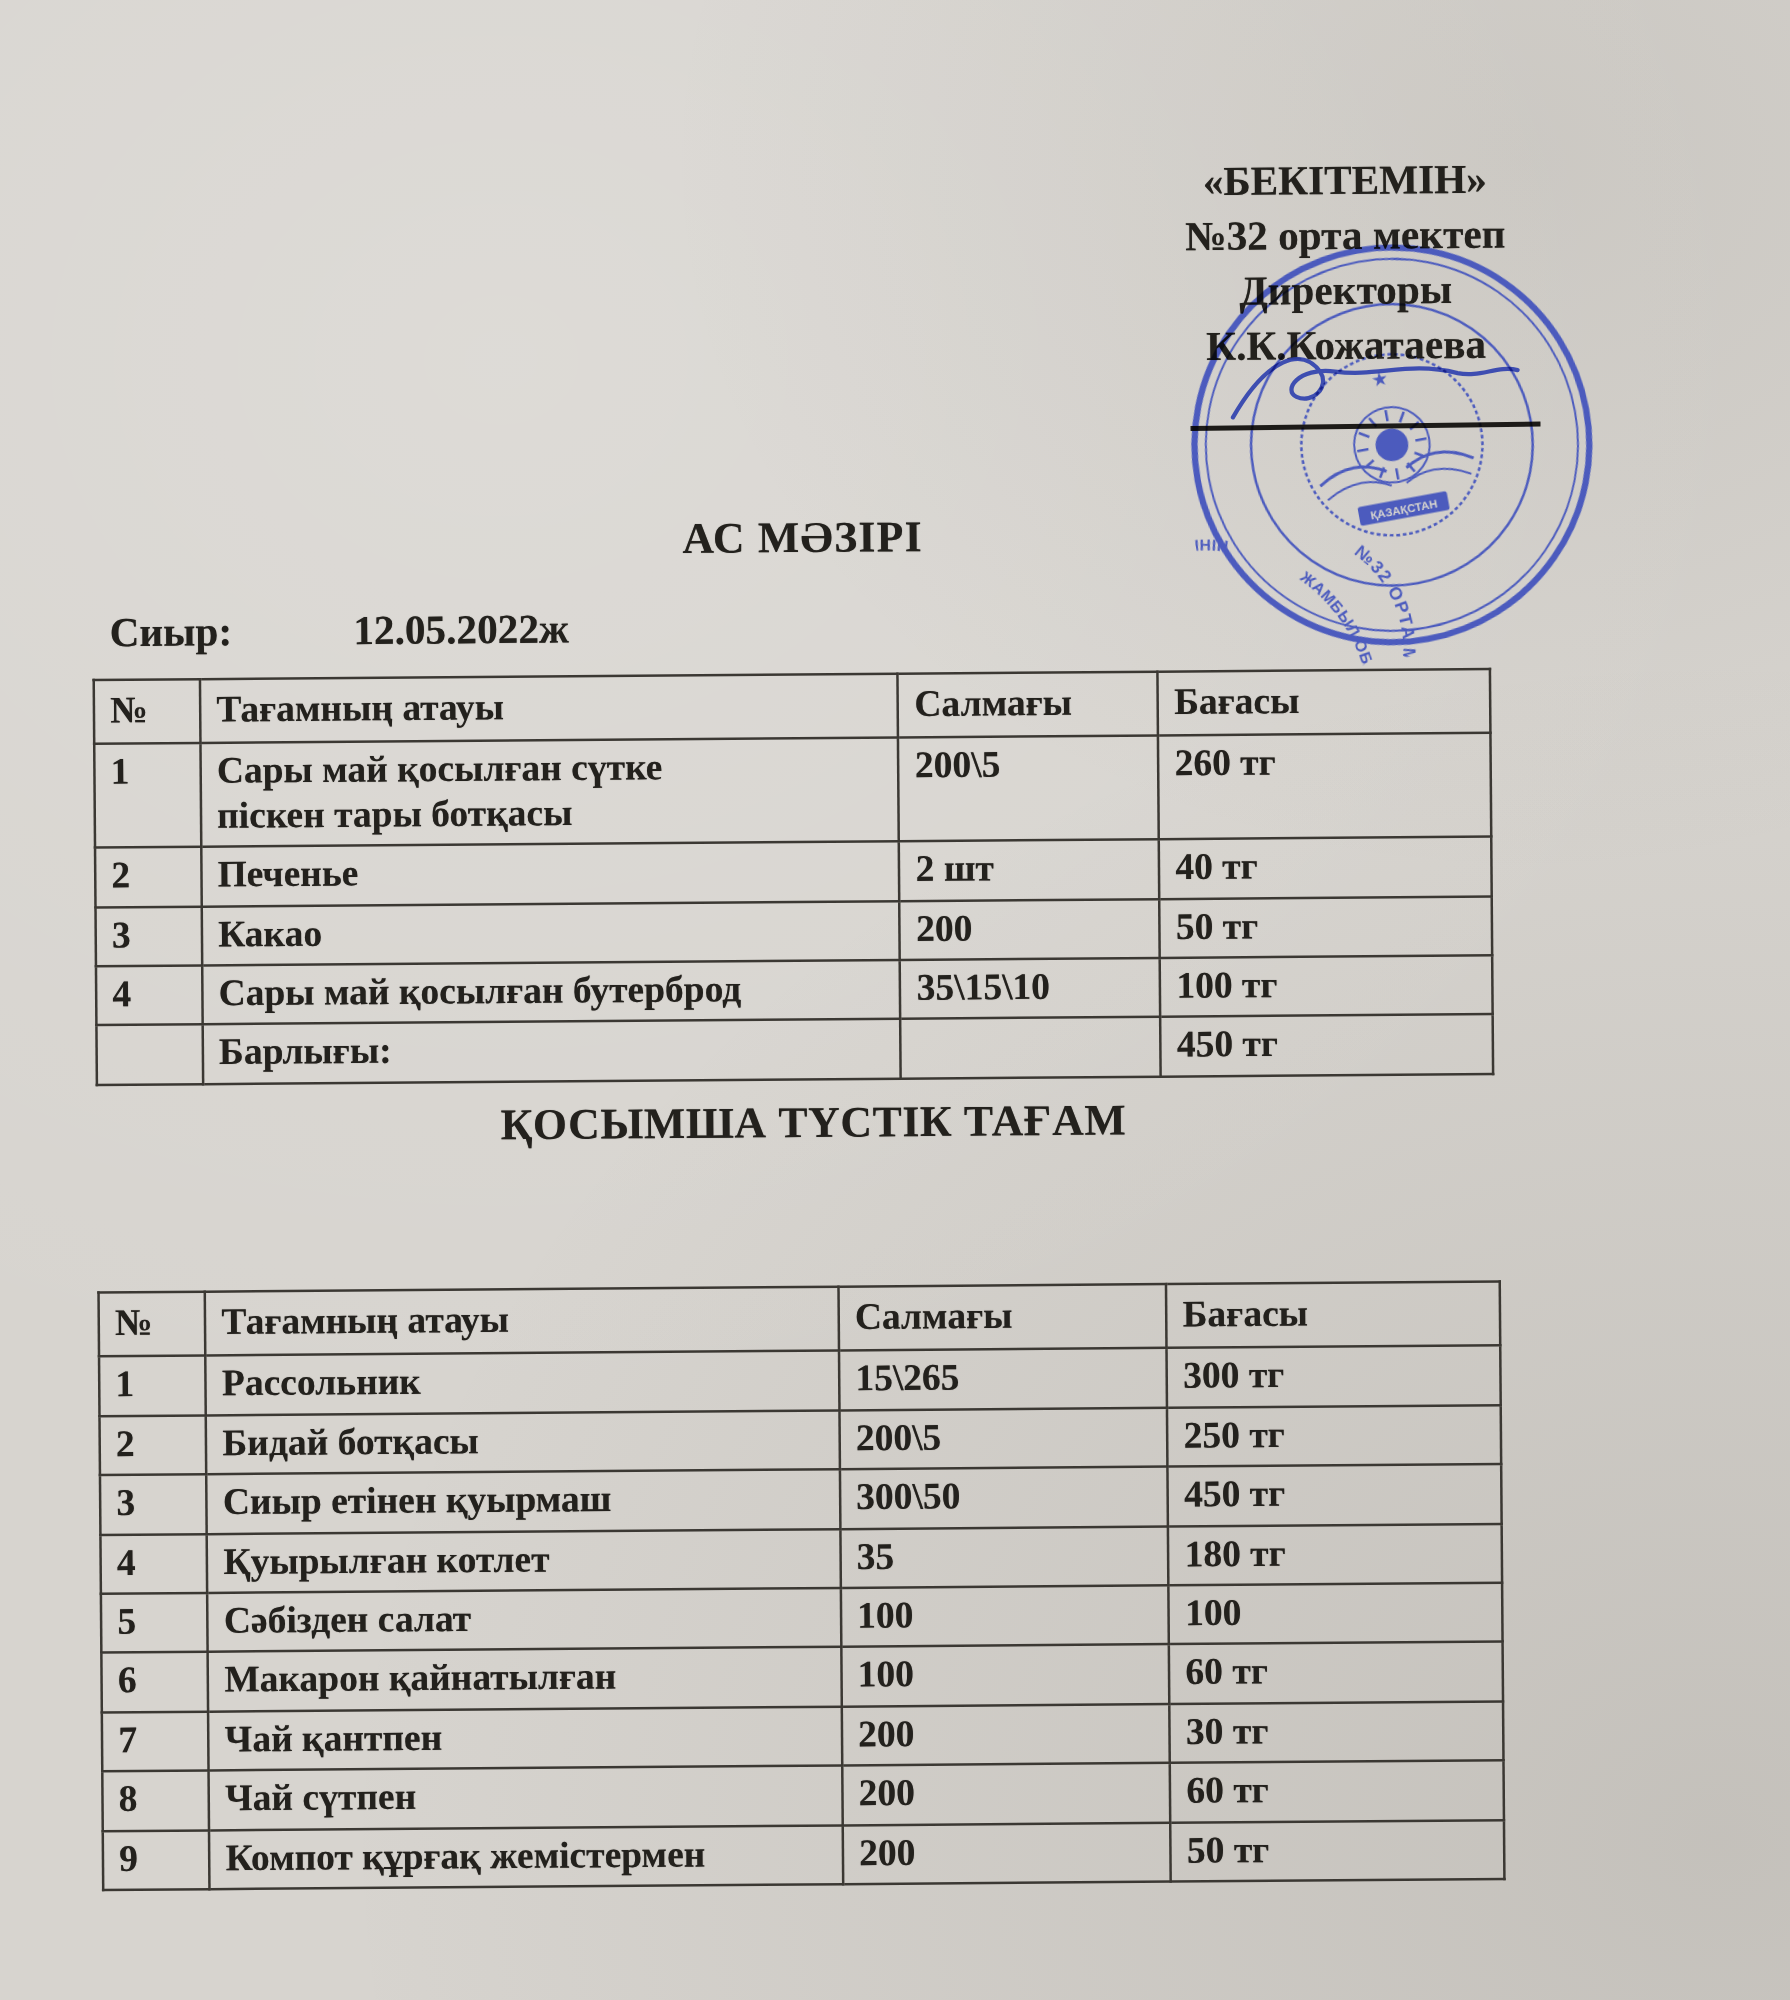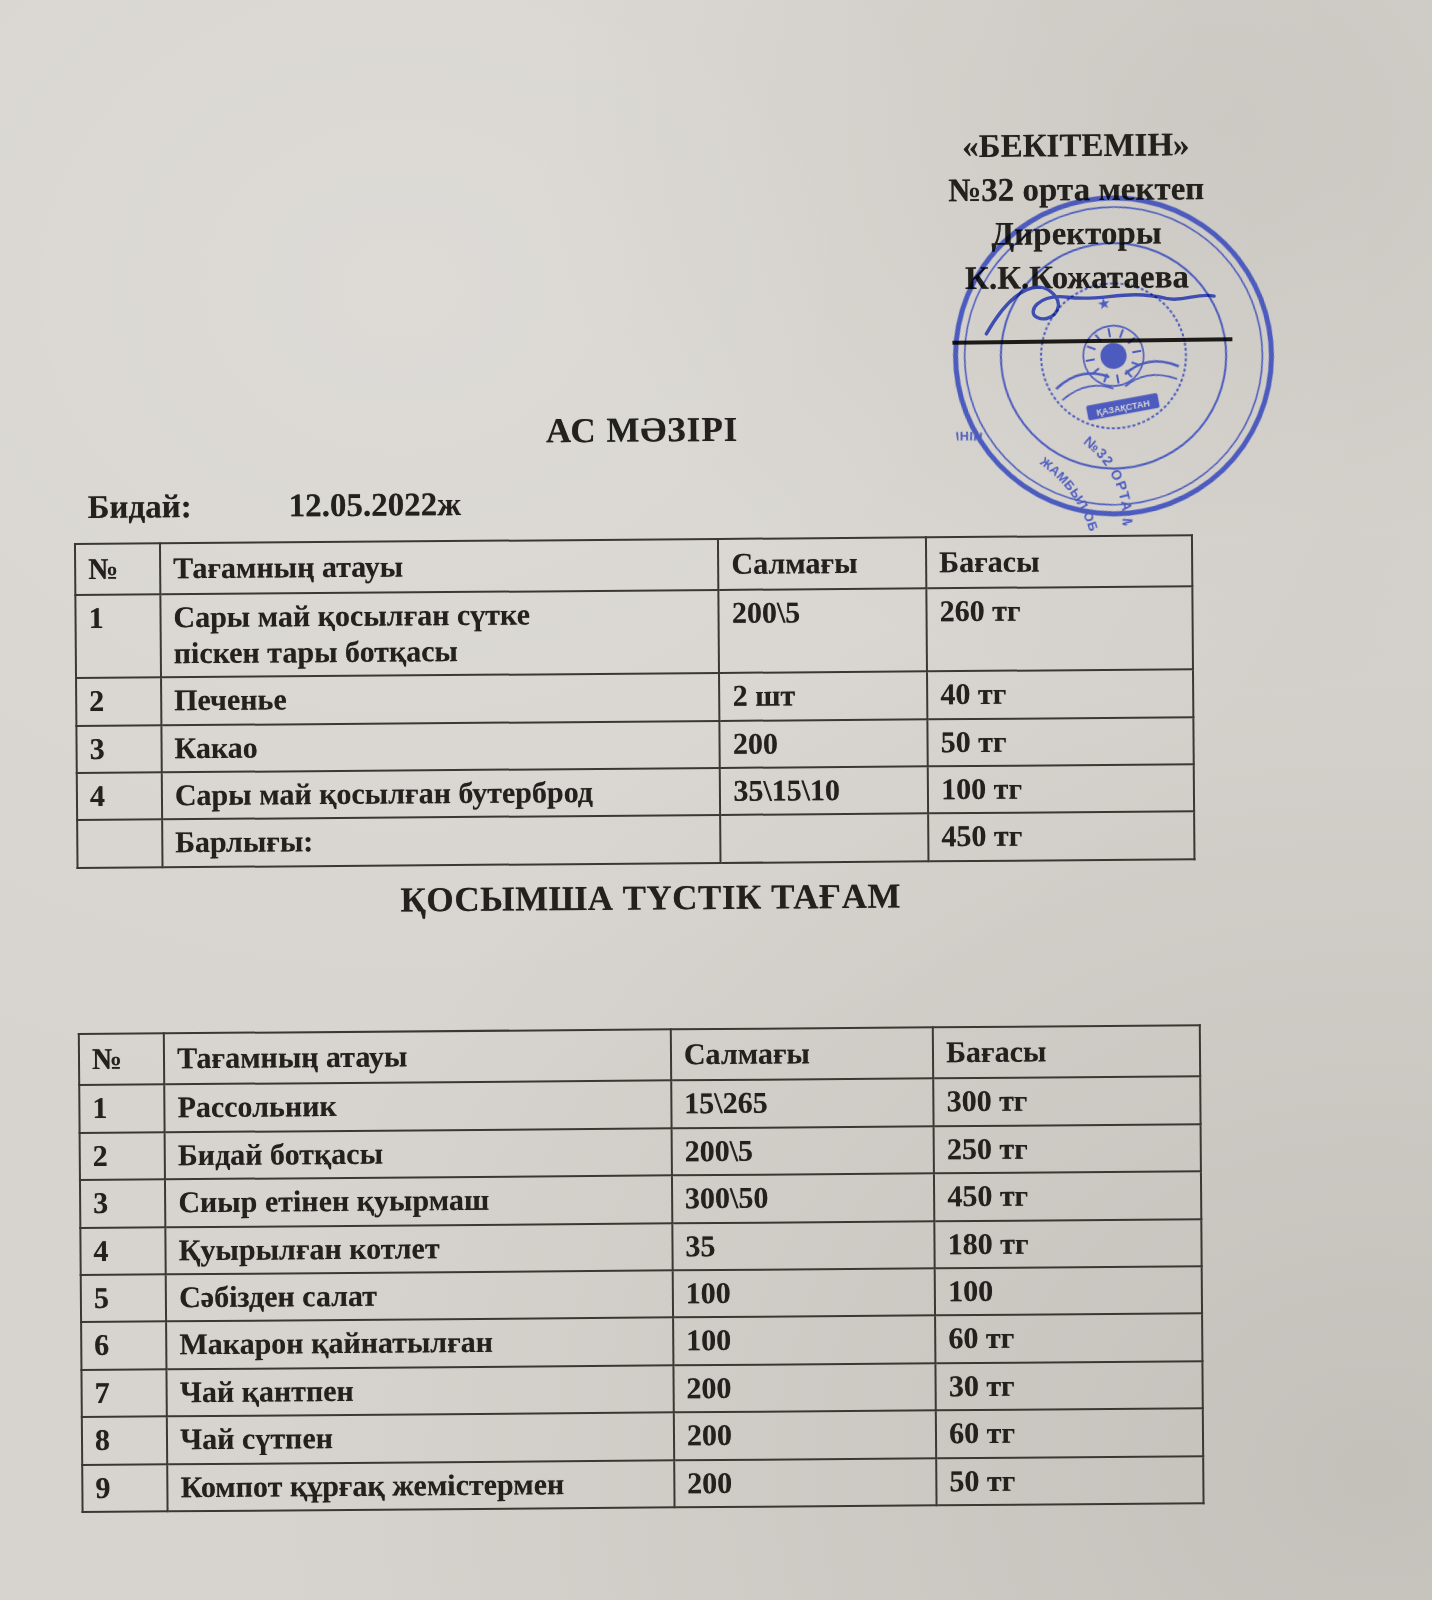--- a/index.html
+++ b/index.html
@@ -60,21 +60,21 @@
     <div>№32 орта мектеп</div>
     <div>Директоры</div>
     <div>К.К.Кожатаева</div>
   </div>
 
   <div class="sig-line"></div>
 
   <div class="doc-title ink">АС МӘЗІРІ</div>
 
   <div class="date-row ink">
-    <span>Бидай:</span><span class="date-value">12.05.2022ж</span>
+    <span>Сиыр:</span><span class="date-value">12.05.2022ж</span>
   </div>
 
   <table class="menu" id="table1">
     <colgroup>
       <col class="c-num">
         <col class="c-name">
         <col class="c-weight">
         <col class="c-price">
     </colgroup>
     <thead>

